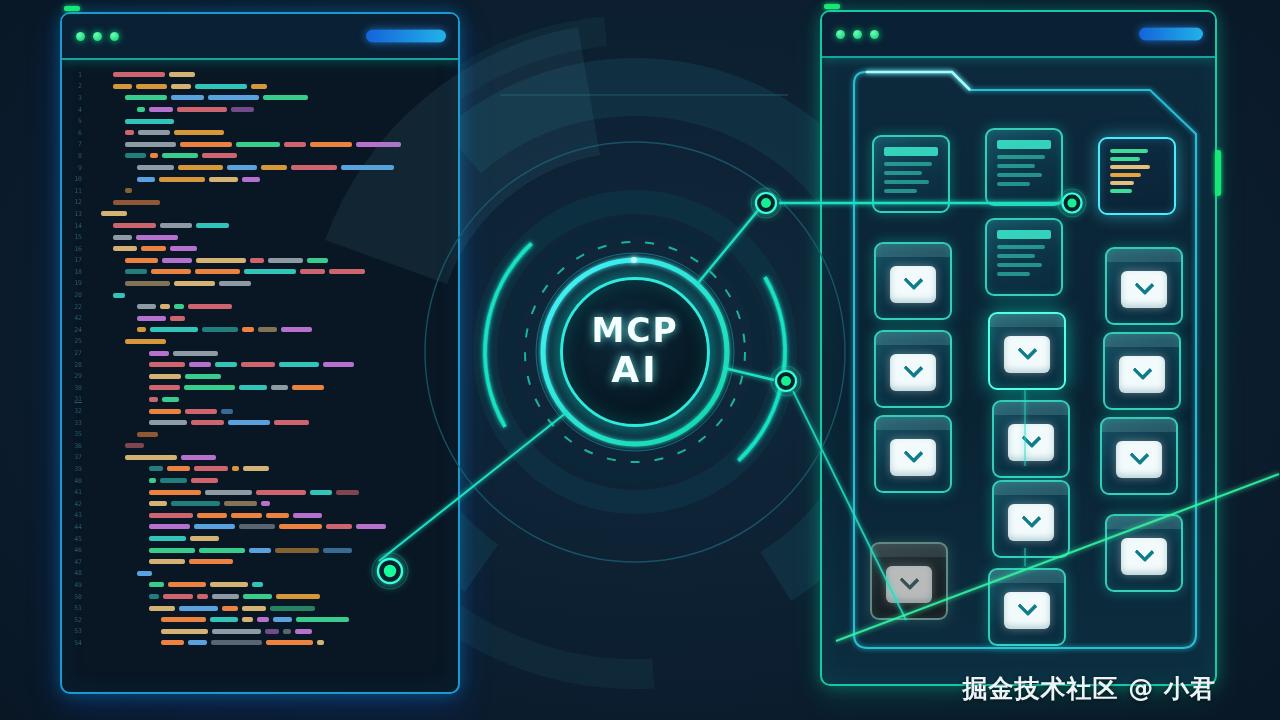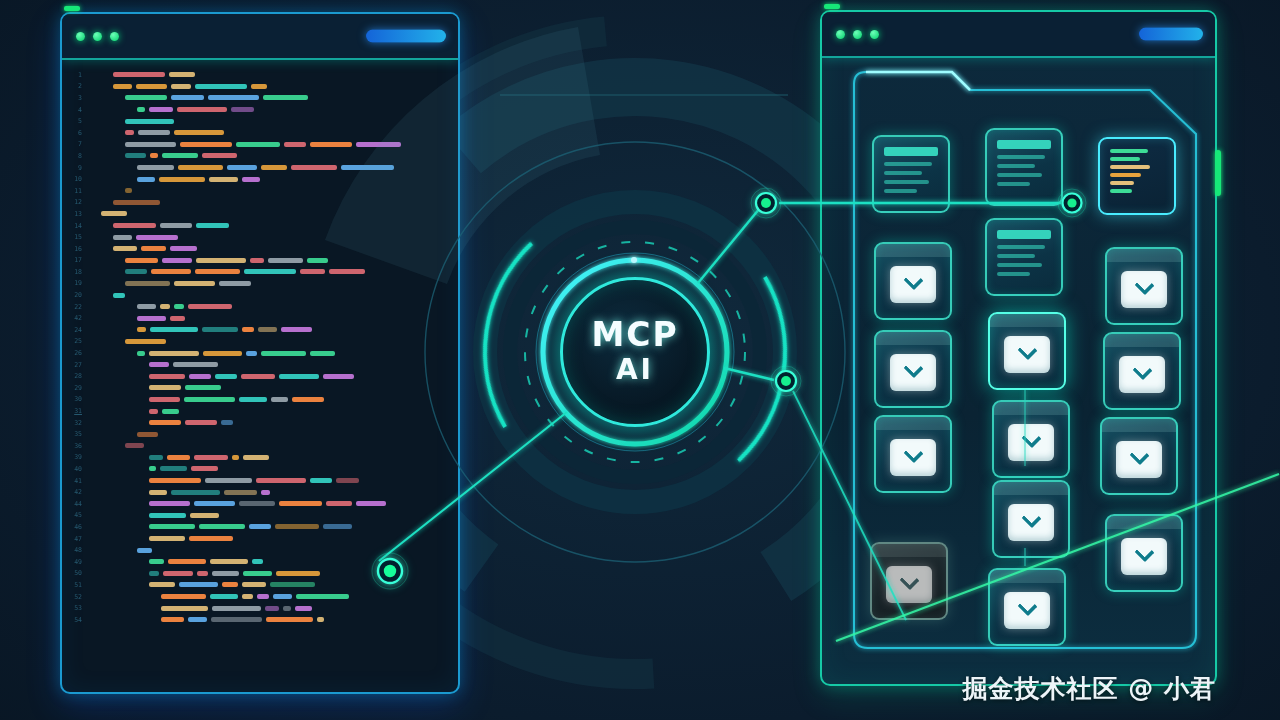--- a/index.html
+++ b/index.html
@@ -57,21 +57,21 @@
   .tile.muted{filter:saturate(.35) brightness(.75)}
   .tile.bright{border-color:#55ffe6;box-shadow:0 0 20px rgba(0,255,215,.55),inset 0 0 12px rgba(0,255,215,.25)}
 
   
   .hubdisc{position:absolute;left:560px;top:277px;width:150px;height:150px;border-radius:50%;z-index:5;
     background:radial-gradient(circle at 42% 36%,#0c2a3c,#06141f 75%);border:3px solid #2fe9dc;
     box-shadow:0 0 22px rgba(0,255,220,.55),inset 0 0 18px rgba(0,220,200,.25);
     display:flex;flex-direction:column;align-items:center;justify-content:center;
     color:#f4fdff;text-shadow:0 0 10px rgba(120,255,240,.8)}
   .hubdisc .l1{font-size:33px;font-weight:bold;letter-spacing:2px;line-height:1.05}
-  .hubdisc .l2{font-size:28px;font-weight:bold;letter-spacing:3px}
+  .hubdisc .l2{font-size:36px;font-weight:bold;letter-spacing:3px}
 
   .wm{position:absolute;right:64px;bottom:15px;z-index:6;font-size:25px;font-weight:600;
     color:#edf4f8;letter-spacing:1px;text-shadow:0 1px 4px rgba(0,0,0,.6)}
 </style>
 </head>
 <body>
 
 <div class="stage">
 
   <svg class="layer z0" width="1280" height="720">
@@ -261,30 +261,20 @@
           <span class="tok" style="width: 11.9099px; background: rgb(255, 140, 66);"></span>
           <span class="tok" style="width: 18.8572px; background: rgb(229, 192, 123); opacity: 0.55;"></span>
           <span class="tok" style="width: 30.7342px; background: rgb(198, 120, 221);"></span>
         </div>
         <div class="cl">
           <span class="ln" style="color: rgb(37, 88, 111);">25</span>
           <span class="ind" style="width: 36px;"></span>
           <span class="tok" style="width: 41.0931px; background: rgb(232, 163, 61);"></span>
         </div>
         <div class="cl">
-          <span class="ln" style="color: rgb(37, 88, 111);">26</span>
-          <span class="ind" style="width: 48px;"></span>
-          <span class="tok" style="width: 8.41693px; background: rgb(61, 220, 151);"></span>
-          <span class="tok" style="width: 49.3697px; background: rgb(229, 192, 123);"></span>
-          <span class="tok" style="width: 39.4335px; background: rgb(232, 163, 61);"></span>
-          <span class="tok" style="width: 10.4266px; background: rgb(97, 175, 239);"></span>
-          <span class="tok" style="width: 45.8791px; background: rgb(61, 220, 151);"></span>
-          <span class="tok" style="width: 24.0384px; background: rgb(61, 220, 151);"></span>
-        </div>
-        <div class="cl">
           <span class="ln" style="color: rgb(37, 88, 111);">27</span>
           <span class="ind" style="width: 60px;"></span>
           <span class="tok" style="width: 20.0414px; background: rgb(198, 120, 221);"></span>
           <span class="tok" style="width: 44.8862px; background: rgb(154, 167, 176);"></span>
         </div>
         <div class="cl">
           <span class="ln" style="color: rgb(37, 88, 111);">28</span>
           <span class="ind" style="width: 60px;"></span>
           <span class="tok" style="width: 36.3298px; background: rgb(224, 108, 117);"></span>
           <span class="tok" style="width: 21.1984px; background: rgb(198, 120, 221);"></span>
@@ -315,28 +305,42 @@
           <span class="tok" style="width: 16.9345px; background: rgb(61, 220, 151);"></span>
         </div>
         <div class="cl">
           <span class="ln" style="color: rgb(37, 88, 111);">32</span>
           <span class="ind" style="width: 60px;"></span>
           <span class="tok" style="width: 31.655px; background: rgb(255, 140, 66);"></span>
           <span class="tok" style="width: 32.3512px; background: rgb(224, 108, 117);"></span>
           <span class="tok" style="width: 11.7818px; background: rgb(97, 175, 239); opacity: 0.55;"></span>
         </div>
         <div class="cl">
+          <span class="ln" style="color: rgb(37, 88, 111);">33</span>
+          <span class="ind" style="width: 60px;"></span>
+          <span class="tok" style="width: 37.9124px; background: rgb(154, 167, 176);"></span>
+          <span class="tok" style="width: 33.4503px; background: rgb(224, 108, 117);"></span>
+          <span class="tok" style="width: 41.6215px; background: rgb(97, 175, 239);"></span>
+          <span class="tok" style="width: 34.5693px; background: rgb(224, 108, 117);"></span>
+        </div>
+        <div class="cl">
           <span class="ln" style="color: rgb(37, 88, 111);">35</span>
           <span class="ind" style="width: 48px;"></span>
           <span class="tok" style="width: 21.3196px; background: rgb(255, 140, 66); opacity: 0.55;"></span>
         </div>
         <div class="cl">
           <span class="ln" style="color: rgb(37, 88, 111);">36</span>
           <span class="ind" style="width: 36px;"></span>
           <span class="tok" style="width: 18.6476px; background: rgb(224, 108, 117); opacity: 0.55;"></span>
+        </div>
+        <div class="cl">
+          <span class="ln" style="color: rgb(37, 88, 111);">37</span>
+          <span class="ind" style="width: 36px;"></span>
+          <span class="tok" style="width: 51.9102px; background: rgb(229, 192, 123);"></span>
+          <span class="tok" style="width: 35.0125px; background: rgb(198, 120, 221);"></span>
         </div>
         <div class="cl">
           <span class="ln" style="color: rgb(37, 88, 111);">39</span>
           <span class="ind" style="width: 60px;"></span>
           <span class="tok" style="width: 14.497px; background: rgb(53, 212, 199); opacity: 0.55;"></span>
           <span class="tok" style="width: 22.4023px; background: rgb(255, 140, 66);"></span>
           <span class="tok" style="width: 33.8563px; background: rgb(224, 108, 117);"></span>
           <span class="tok" style="width: 7.71485px; background: rgb(232, 163, 61);"></span>
           <span class="tok" style="width: 25.9972px; background: rgb(229, 192, 123);"></span>
         </div>
@@ -356,20 +360,29 @@
           <span class="tok" style="width: 21.7594px; background: rgb(53, 212, 199);"></span>
           <span class="tok" style="width: 22.673px; background: rgb(224, 108, 117); opacity: 0.55;"></span>
         </div>
         <div class="cl">
           <span class="ln" style="color: rgb(37, 88, 111);">42</span>
           <span class="ind" style="width: 60px;"></span>
           <span class="tok" style="width: 18.0355px; background: rgb(229, 192, 123);"></span>
           <span class="tok" style="width: 48.6275px; background: rgb(53, 212, 199); opacity: 0.55;"></span>
           <span class="tok" style="width: 33.4547px; background: rgb(229, 192, 123); opacity: 0.55;"></span>
           <span class="tok" style="width: 9.30791px; background: rgb(198, 120, 221);"></span>
+        </div>
+        <div class="cl">
+          <span class="ln" style="color: rgb(37, 88, 111);">43</span>
+          <span class="ind" style="width: 60px;"></span>
+          <span class="tok" style="width: 43.7159px; background: rgb(224, 108, 117);"></span>
+          <span class="tok" style="width: 30.1584px; background: rgb(255, 140, 66);"></span>
+          <span class="tok" style="width: 31.2942px; background: rgb(255, 140, 66);"></span>
+          <span class="tok" style="width: 22.5771px; background: rgb(255, 140, 66);"></span>
+          <span class="tok" style="width: 29.7719px; background: rgb(198, 120, 221);"></span>
         </div>
         <div class="cl">
           <span class="ln" style="color: rgb(37, 88, 111);">44</span>
           <span class="ind" style="width: 60px;"></span>
           <span class="tok" style="width: 40.7298px; background: rgb(198, 120, 221);"></span>
           <span class="tok" style="width: 41.4744px; background: rgb(97, 175, 239);"></span>
           <span class="tok" style="width: 35.5379px; background: rgb(154, 167, 176); opacity: 0.55;"></span>
           <span class="tok" style="width: 43.3667px; background: rgb(255, 140, 66);"></span>
           <span class="tok" style="width: 25.6536px; background: rgb(224, 108, 117);"></span>
           <span class="tok" style="width: 30.4991px; background: rgb(198, 120, 221);"></span>

